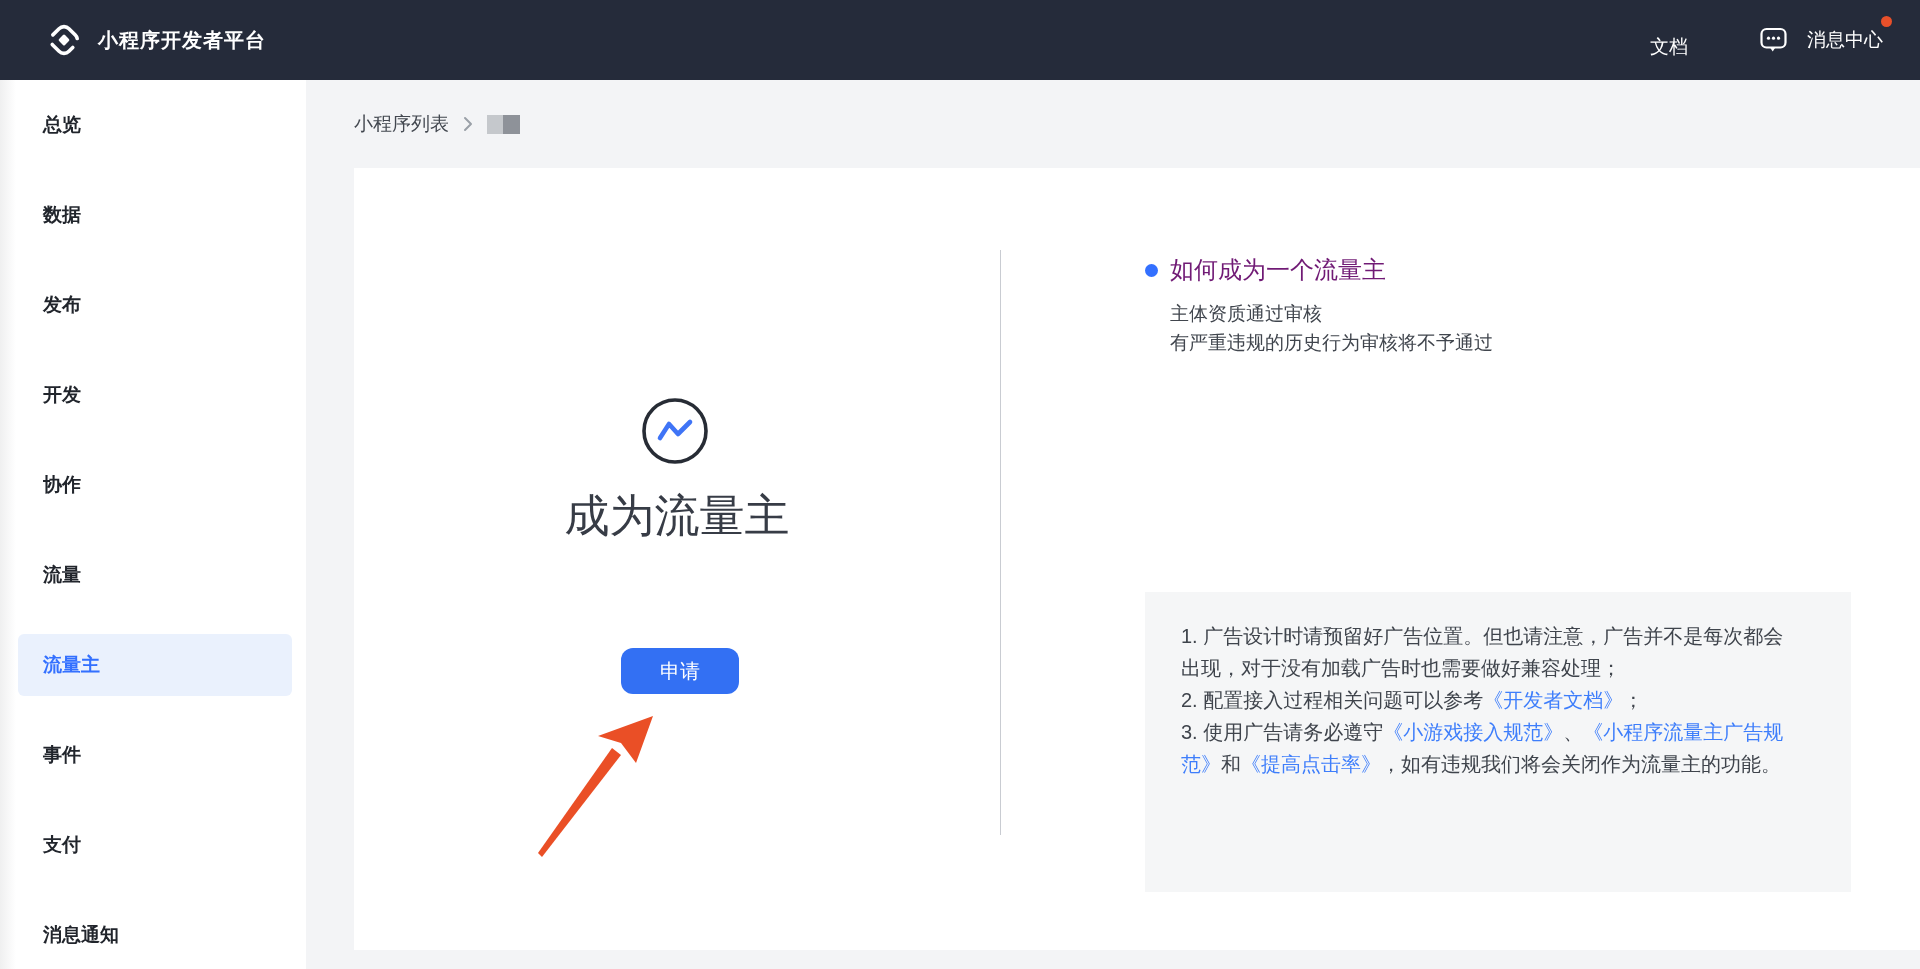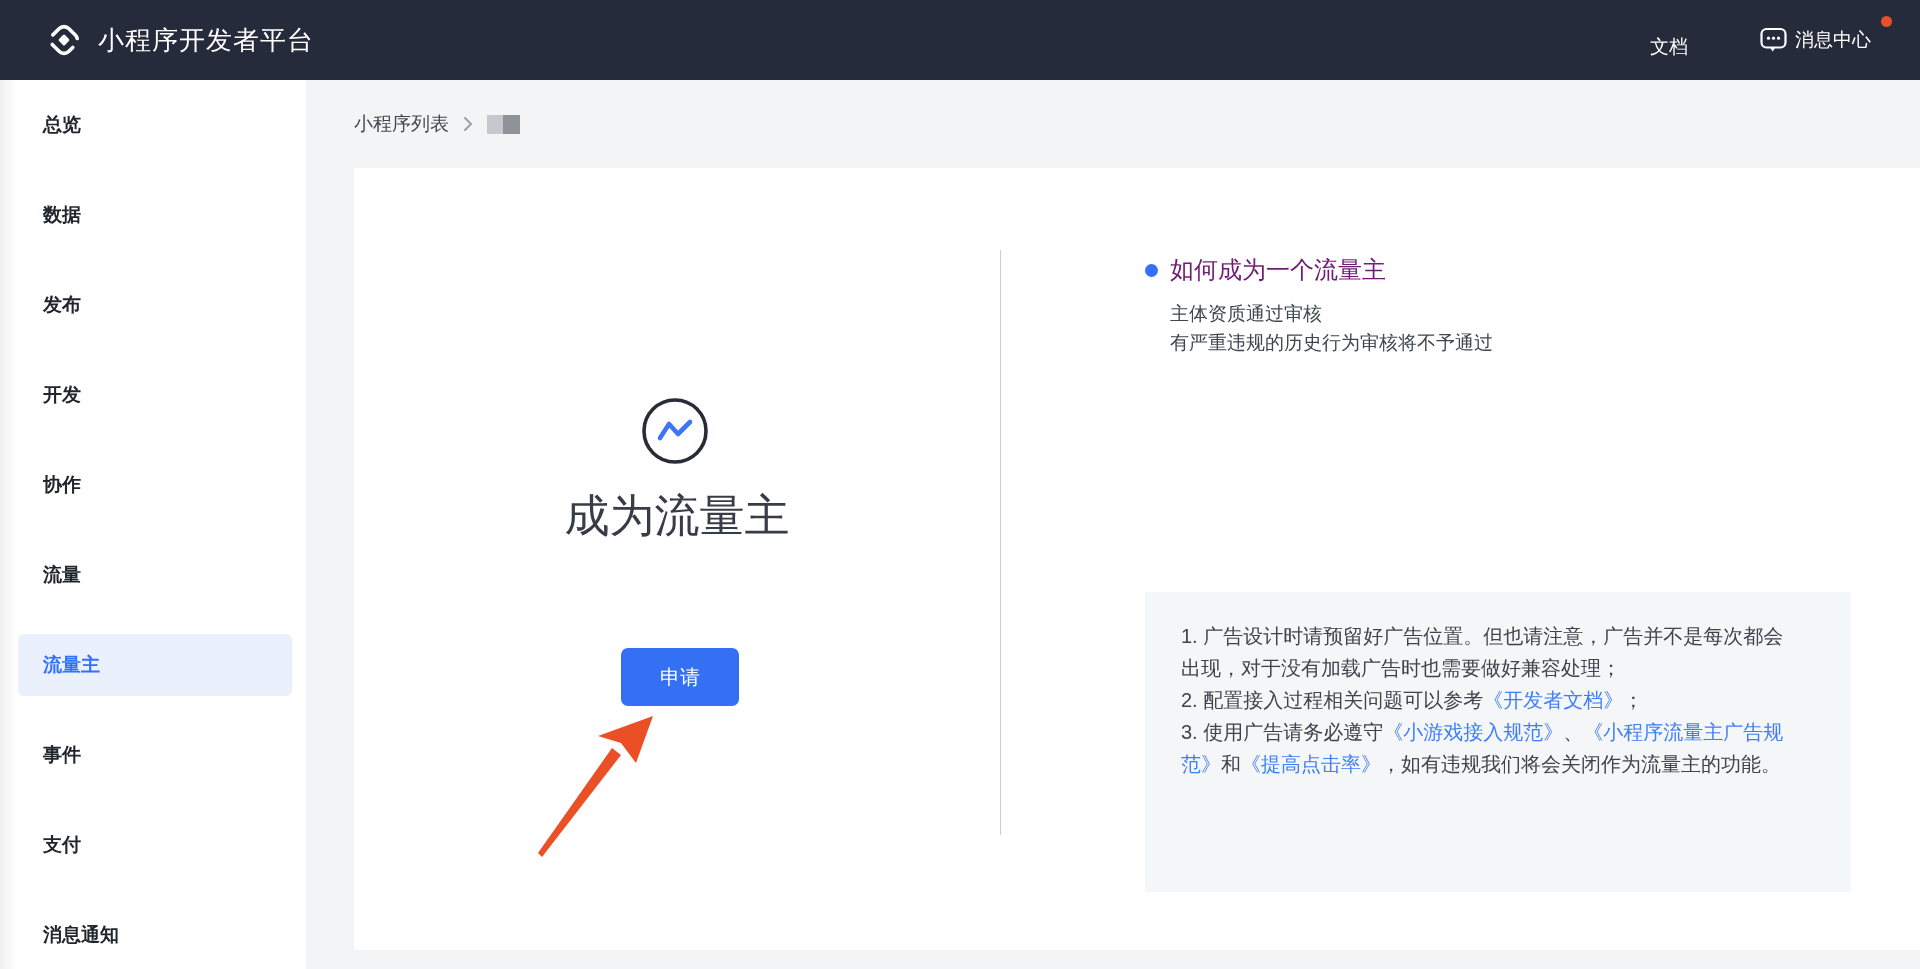--- a/index.html
+++ b/index.html
@@ -5,25 +5,25 @@
   * { margin:0; padding:0; box-sizing:border-box; }
   body { background:#e8e9eb; font-family:"Liberation Sans","DejaVu Sans",sans-serif; }
   .screen { position:relative; width:1920px; height:969px; overflow:hidden;
             background:var(--page-bg,#f3f4f6); }
 
   
   .topbar { position:absolute; left:0; top:0; width:1920px; height:80px;
             background:var(--header-bg,#252b3a); color:#fff; }
   .logo { position:absolute; left:44px; top:20px; width:40px; height:40px; }
   .app-title { position:absolute; left:98px; top:0; line-height:80px;
-               font-size:26px; font-weight:400; letter-spacing:1px; }
+               font-size:20px; font-weight:700; letter-spacing:1px; }
   .nav-docs { position:absolute; left:1650px; top:7px; height:80px; line-height:80px;
               font-size:19px; cursor:pointer; }
   .msg-center { position:absolute; left:1760px; top:0; height:80px;
-                display:flex; align-items:center; gap:8px; font-size:19px; cursor:pointer; }
+                display:flex; align-items:center; gap:20px; font-size:19px; cursor:pointer; }
   .badge-dot { position:absolute; left:1881px; top:16px; width:11px; height:11px;
                border-radius:50%; background:var(--alert-red,#e8502a); }
 
   
   .sidebar { position:absolute; left:0; top:80px; width:306px; height:889px; background:#fff; }
   .sidebar-shadow { position:absolute; left:0; top:0; bottom:0; width:16px; pointer-events:none;
                     background:linear-gradient(to right, rgba(30,34,40,.07), rgba(30,34,40,0)); }
   .side-row { height:90px; display:flex; align-items:center; padding:0 14px 0 18px; }
   .side-pill { flex:1; height:62px; display:flex; align-items:center; padding-left:25px;
                border-radius:6px; font-size:19px; font-weight:700; color:#21252c; cursor:pointer; }
@@ -40,23 +40,23 @@
   .redacted .rb { width:17px; background:#8e9299; }
 
   
   .card { position:absolute; left:354px; top:168px; width:1566px; height:782px; background:#fff; }
   .v-divider { position:absolute; left:646px; top:82px; width:1px; height:585px; background:#c9ccd2; }
 
   
   .promo-icon { position:absolute; left:286px; top:228px; width:70px; height:70px; }
   .promo-title { position:absolute; left:0; top:318px; width:646px; text-align:center;
                  font-size:45px; color:#373c46; }
-  .apply-btn { position:absolute; left:267px; top:480px; width:118px; height:58px;
+  .apply-btn { position:absolute; left:267px; top:480px; width:118px; height:46px;
                background:var(--accent-blue,#3370f3); color:#fff; font-size:20px;
-               border:none; border-radius:7px; cursor:pointer;
+               border:none; border-radius:12px; cursor:pointer;
                font-family:"Liberation Sans","DejaVu Sans",sans-serif; }
   .arrow-annot { position:absolute; left:166px; top:534px; width:150px; height:160px; }
 
   
   .right-col { position:absolute; left:791px; top:80px; width:706px; height:660px; }
   .sec { position:absolute; left:0; }
   .sec1 { top:6px; } .sec2 { top:164px; }
   .sec-head { display:flex; align-items:center; gap:12px; }
   .bullet { width:13px; height:13px; border-radius:50%;
             background:var(--active-item-text,#3370ff); flex:0 0 auto; }

